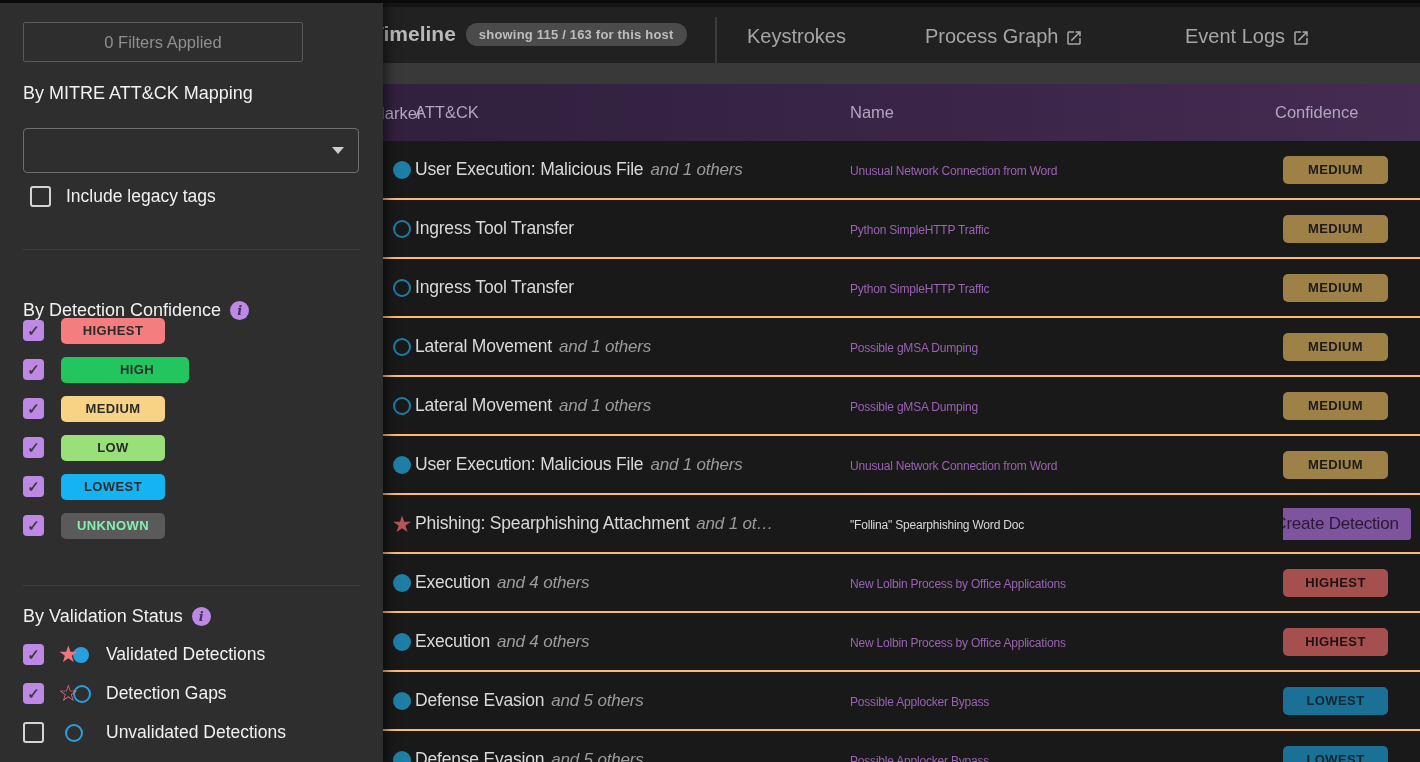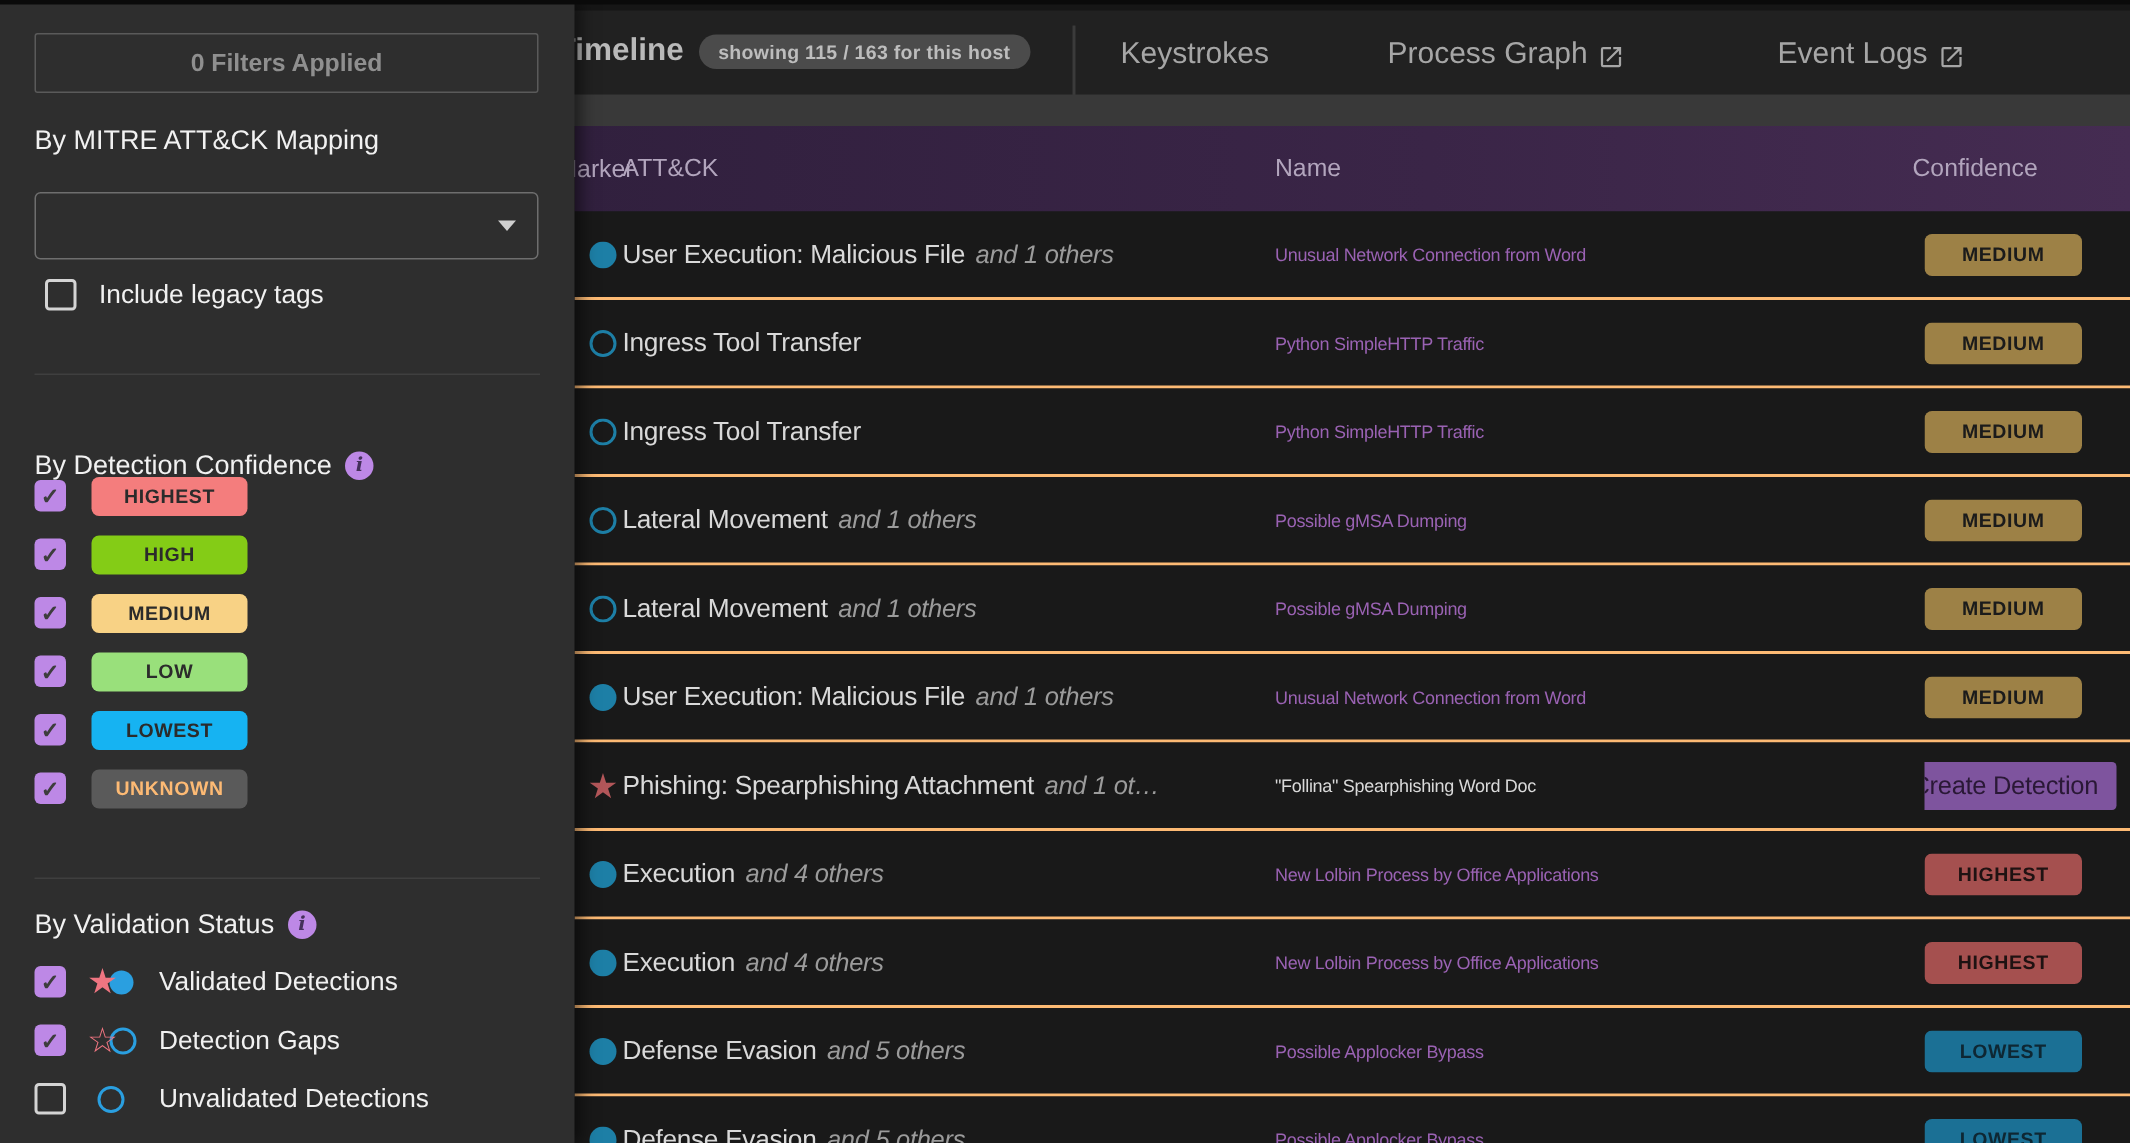--- a/index.html
+++ b/index.html
@@ -54,23 +54,23 @@
   .conf-cell{display:flex;align-items:center;}
   .conf-badge{display:inline-block;width:105px;height:28px;line-height:28px;text-align:center;
               border-radius:5px;font-size:13px;font-weight:bold;letter-spacing:.4px;}
   .create-btn{margin-left:-21px;width:149px;height:32px;background:#7e549e;color:#2a1836;
               border:none;border-radius:3px;font-size:17px;font-family:"Liberation Sans",sans-serif;
               cursor:pointer;letter-spacing:-.2px;}
 
   
   .sidebar{position:absolute;left:0;top:0;width:383px;height:762px;background:#2e2e2e;z-index:20;
            box-shadow:4px 0 10px rgba(0,0,0,.5);color:#f1f1f1;}
-  .filters-btn{position:absolute;left:23px;top:22px;width:336px;height:40px;background:transparent;
+  .filters-btn{position:absolute;left:23px;top:22px;width:280px;height:40px;background:transparent;
                border:1px solid #5a5a5a;border-radius:2px;color:#8f8f8f;font-size:16.5px;
-               font-family:"Liberation Sans",sans-serif;cursor:pointer;font-weight:bold;}
+               font-family:"Liberation Sans",sans-serif;cursor:pointer;}
   .side-title{position:absolute;left:23px;font-size:18px;color:#f1f1f1;display:flex;align-items:center;gap:9px;white-space:nowrap;}
   .t-mitre{top:83px;}
   .t-conf{top:300px;}
   .t-val{top:606px;}
   .dropdown{position:absolute;left:23px;top:128px;width:336px;height:45px;border:1px solid #6e6e6e;
             border-radius:4px;box-sizing:border-box;cursor:pointer;display:flex;align-items:center;
             justify-content:flex-end;padding-right:14px;}
   .caret{width:0;height:0;border-left:6px solid transparent;border-right:6px solid transparent;
          border-top:7px solid #cfcfcf;}
   .opt-row{display:flex;align-items:center;height:39px;}
@@ -327,37 +327,37 @@
     <span>By Detection Confidence</span>
     <span class="info-icon">i</span>
   </div>
   <div class="conf-options">
       <div class="opt-row">
         <span class="cb checked">✓</span>
         <span class="side-badge" style="background: rgb(244, 125, 125); color: rgb(43, 43, 43);">HIGHEST</span>
       </div>
       <div class="opt-row">
         <span class="cb checked">✓</span>
-        <span class="side-badge" style="background: #84cc16; color: rgb(43, 43, 43);">HIGH</span>
+        <span class="side-badge" style="background: #22c55e; color: rgb(43, 43, 43); padding-left: 24px;">HIGH</span>
       </div>
       <div class="opt-row">
         <span class="cb checked">✓</span>
         <span class="side-badge" style="background: rgb(248, 210, 133); color: rgb(43, 43, 43);">MEDIUM</span>
       </div>
       <div class="opt-row">
         <span class="cb checked">✓</span>
         <span class="side-badge" style="background: rgb(153, 224, 123); color: rgb(43, 43, 43);">LOW</span>
       </div>
       <div class="opt-row">
         <span class="cb checked">✓</span>
         <span class="side-badge" style="background: rgb(22, 179, 242); color: rgb(43, 43, 43);">LOWEST</span>
       </div>
       <div class="opt-row">
         <span class="cb checked">✓</span>
-        <span class="side-badge" style="background: rgb(90, 90, 90); color: #fdba74;">UNKNOWN</span>
+        <span class="side-badge" style="background: rgb(90, 90, 90); color: #86efac;">UNKNOWN</span>
       </div>
     </div>
 
   <div class="divider div2"></div>
 
   <div class="side-title t-val">
     <span>By Validation Status</span>
     <span class="info-icon">i</span>
   </div>
   <div class="val-options">

